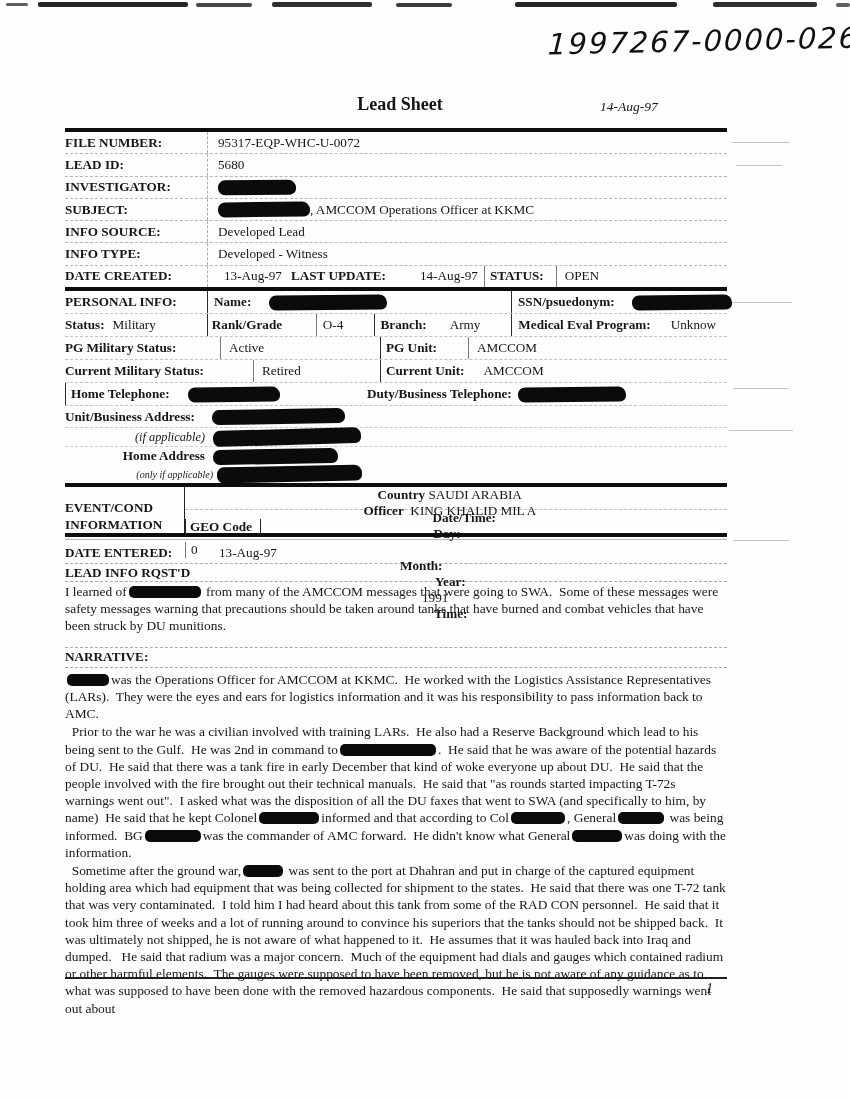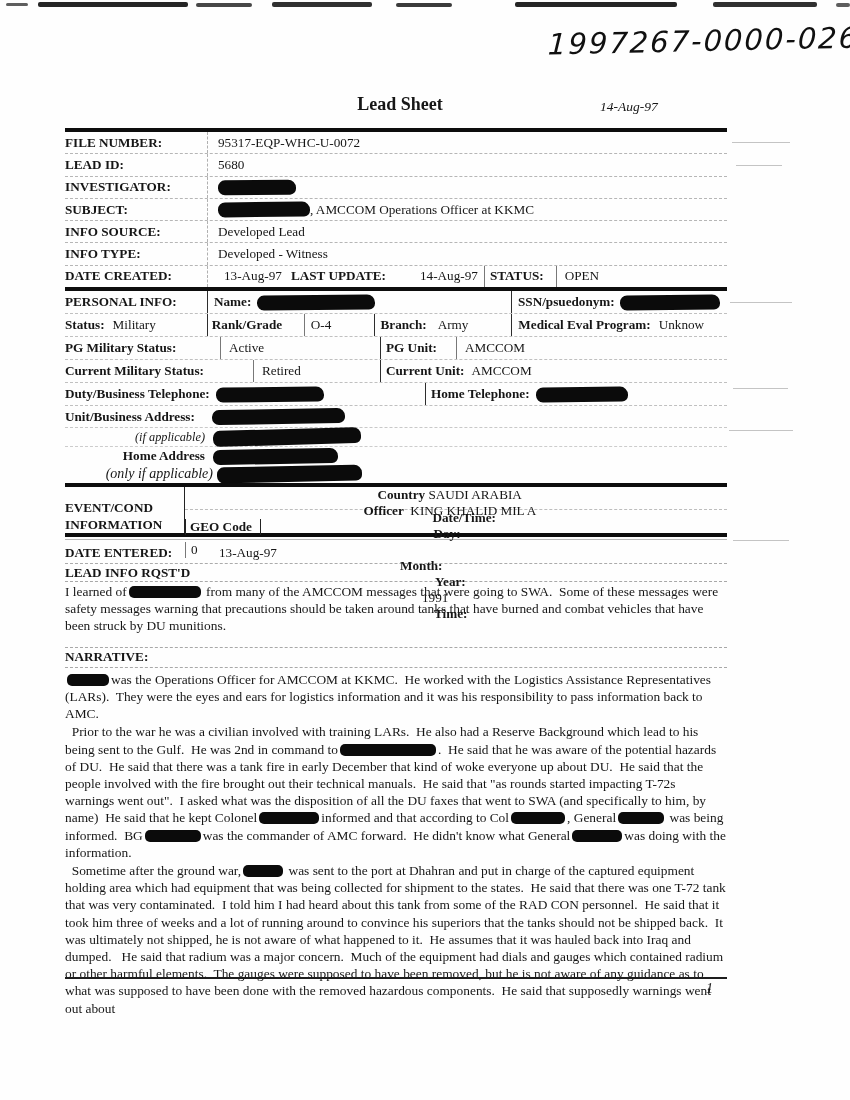--- a/index.html
+++ b/index.html
@@ -31,21 +31,21 @@
           border-radius:7px 8px 6px 7px;transform:rotate(-0.6deg);}
   .redact.inl{height:12px;vertical-align:-2px;border-radius:5px;margin:0 2px;
               transform:none;}
   
   .t2{border-bottom:4px solid #0d0d0d;}
   .t2 .row{display:flex;align-items:center;height:22px;border-bottom:1px dashed #c0c0c0;}
   .t2 .row.addr{height:18px;border-bottom:none;align-items:center;}
   .t2 .row.addr.dsh{border-bottom:1px dashed #cccccc;}
   .t2 .row.r6{height:21px;border-bottom:1px dashed #c8c8c8;}
   .cell{display:flex;align-items:center;align-self:stretch;padding-left:6px;}
-  .bl{border-left:1.5px solid #2d2d2d;}
+  .bl{border-left:1.5px solid #2d2d2d;gap:12px;}
   .tl{border-left:1px solid #787878;align-self:stretch;display:flex;align-items:center;}
   
   .t3{display:flex;border-bottom:4px solid #0d0d0d;}
   .t3 .evlabel{width:119px;flex:none;border-right:1.5px solid #222;
                font-weight:bold;line-height:17px;padding-top:12px;}
   .t3 .evcontent{flex:1;}
   .t3 .erow{display:flex;align-items:center;height:22px;flex-direction:column;}
   .t3 .erow.first{border-bottom:1px dashed #bdbdbd;}
   .grayline{height:1px;background:#b9b9b9;margin-top:2px;}
   
@@ -174,43 +174,43 @@
         <span class="cell" style="width:315px;padding-left:0">
           <span class="b" style="width:188px">Current Military Status:</span>
           <span class="tl" style="padding-left:8px;flex:1">Retired</span>
         </span>
         <span class="cell bl" style="flex:1;padding-left:5px">
           <span class="b">Current Unit:</span>
           <span style="margin-left:7px">AMCCOM</span>
         </span>
       </div>
       <div class="row">
+        <span class="cell bl" style="flex:1;padding-left:5px">
+          <span class="b">Home Telephone:</span>
+          <span class="redact" style="width:92px;margin-left:6px"></span>
+        </span>
         <span class="cell" style="width:360px;padding-left:0">
           <span class="b">Duty/Business Telephone:</span>
           <span class="redact" style="width:108px;margin-left:6px"></span>
         </span>
-        <span class="cell bl" style="flex:1;padding-left:5px">
-          <span class="b">Home Telephone:</span>
-          <span class="redact" style="width:92px;margin-left:6px"></span>
-        </span>
       </div>
       <div class="row r6">
         <span class="b" style="width:145px">Unit/Business Address:</span>
         <span class="redact" style="width:133px;margin-left:2px;transform:rotate(-1deg)"></span>
       </div>
       <div class="row addr dsh">
         <span class="i" style="width:140px;text-align:right;font-size:12.3px">(if applicable)</span>
         <span class="redact" style="width:148px;margin-left:8px;height:16px;transform:rotate(-1.6deg)"></span>
       </div>
       <div class="row addr">
         <span class="b" style="width:140px;text-align:right">Home Address</span>
         <span class="redact" style="width:125px;margin-left:8px;transform:rotate(-1deg)"></span>
       </div>
       <div class="row addr">
-        <span class="i" style="width:148px;text-align:right;font-size:14px">(only if applicable)</span>
+        <span class="i" style="width:148px;text-align:right;font-size:10px">(only if applicable)</span>
         <span class="redact" style="width:145px;margin-left:4px;height:16px;transform:rotate(-1.2deg)"></span>
       </div>
     </div>
 
     <div class="t3">
       <div class="evlabel">
         <div>EVENT/COND</div>
         <div>INFORMATION</div>
       </div>
       <div class="evcontent">

